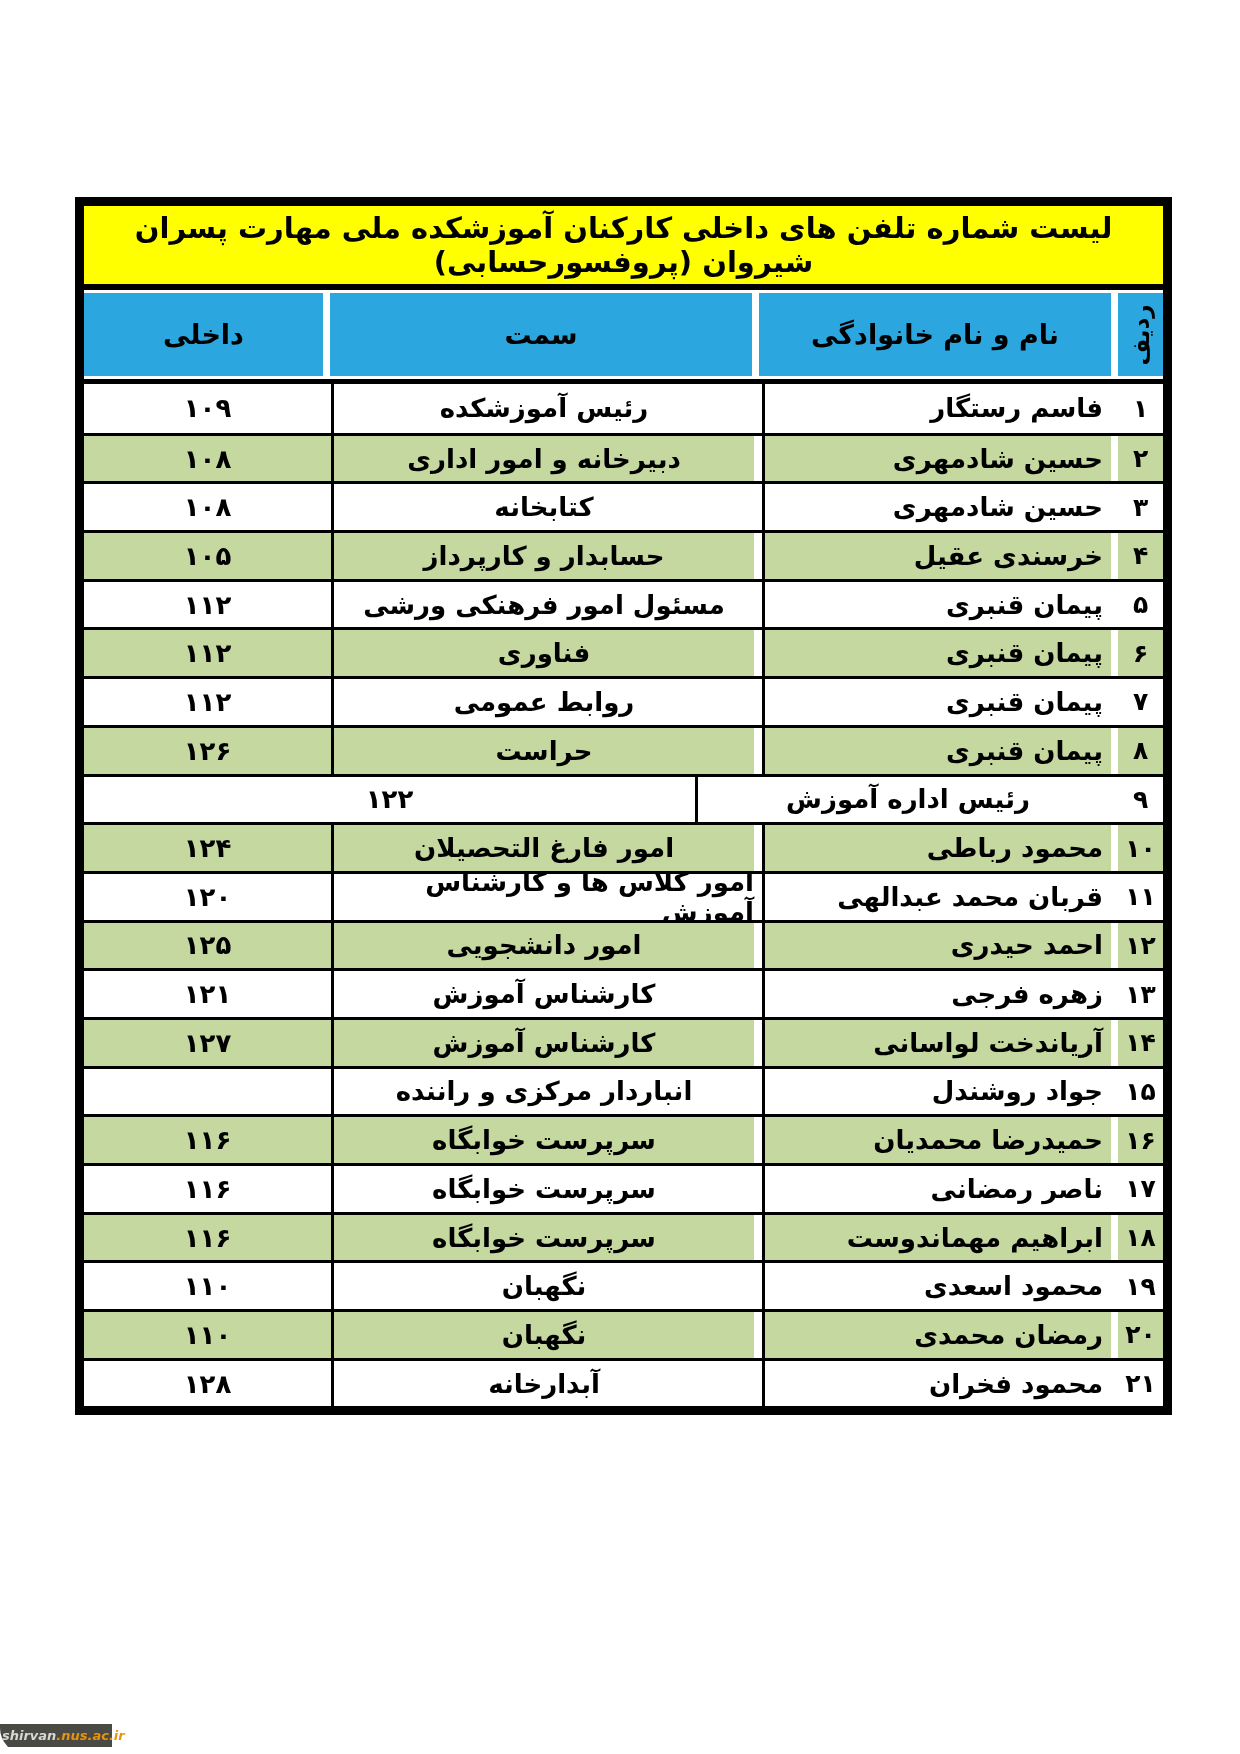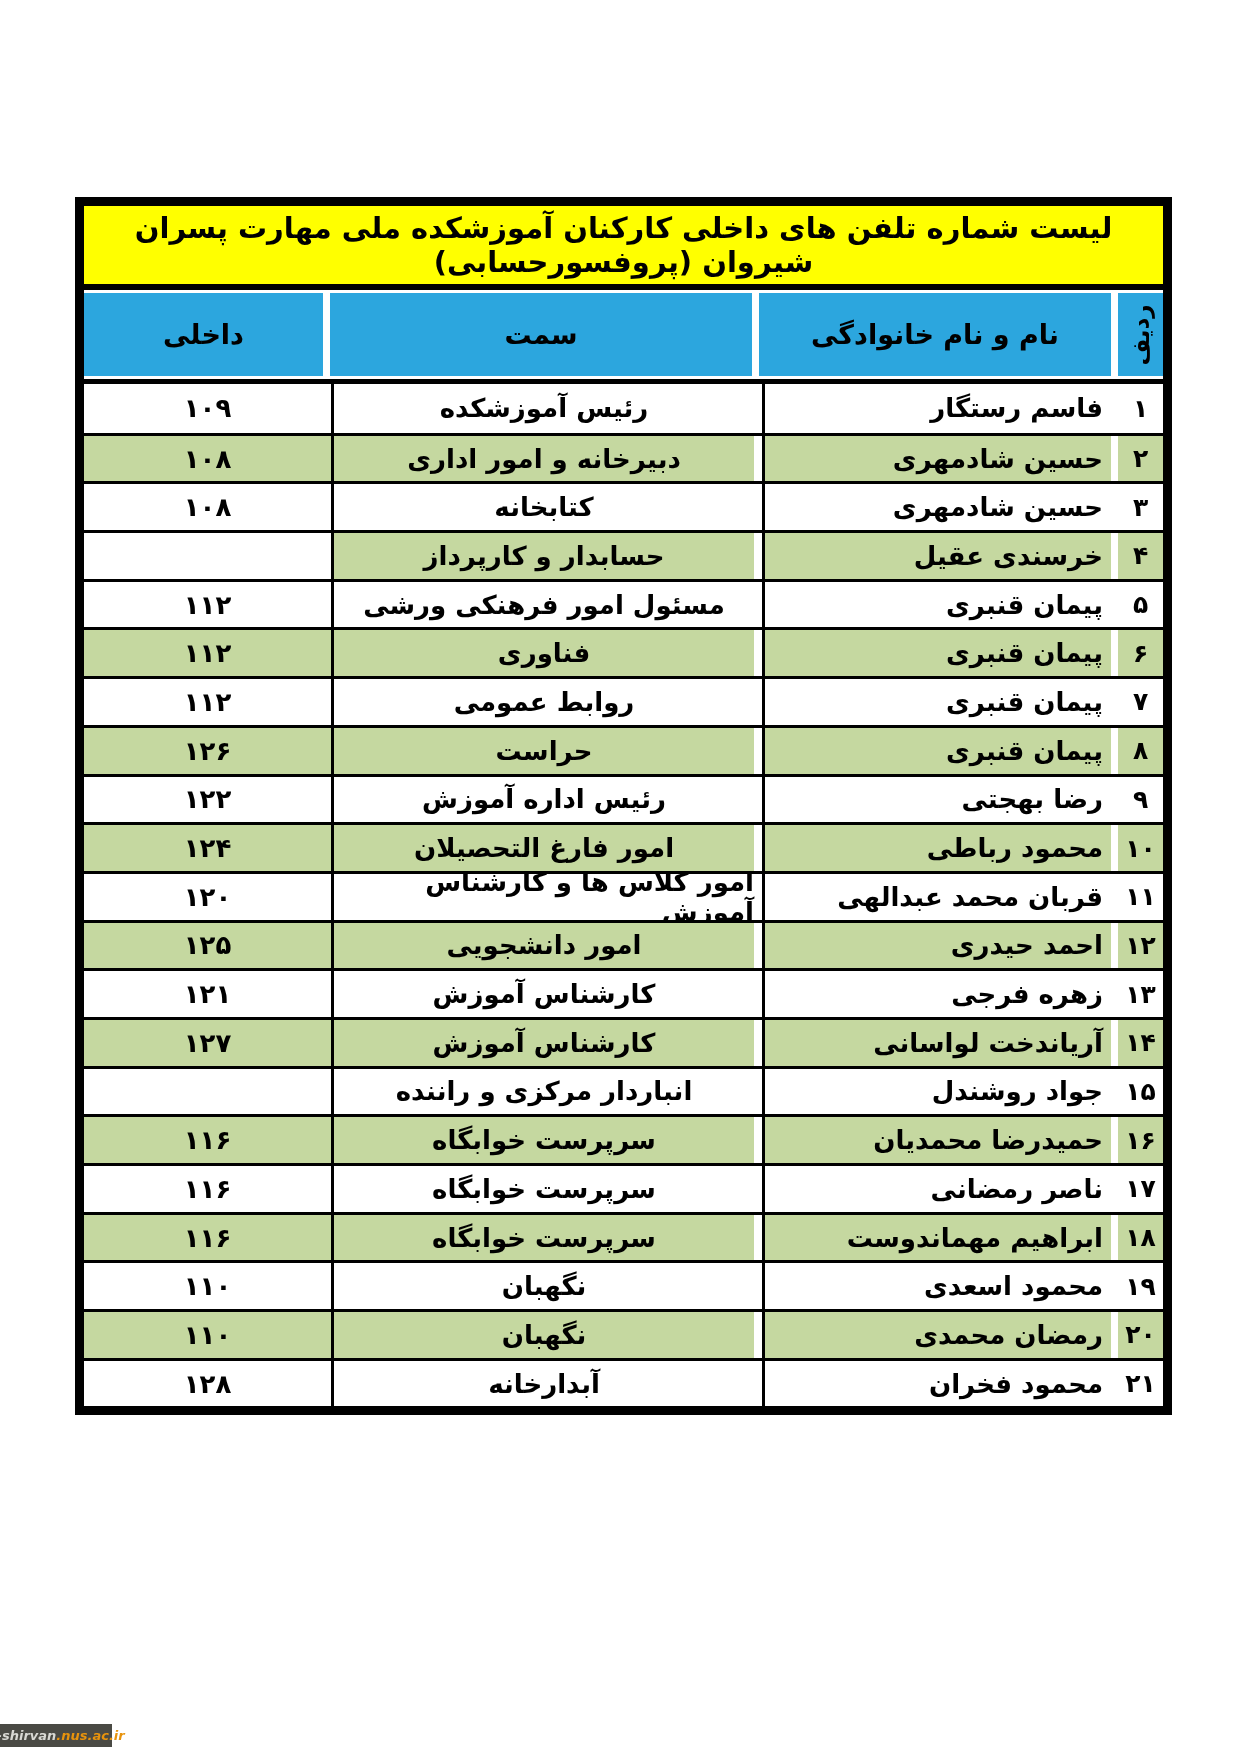--- a/index.html
+++ b/index.html
@@ -6,21 +6,21 @@
     --title-bg:#FFFF00;
     --header-bg:#2CA6DE;
     --row-alt-bg:#C5D8A0;
     --border:#000000;
     --wm-bg:#4A4A44;
     --wm-site:#D8D8D3;
     --wm-suffix:#E8930C;
   }
   *{box-sizing:border-box;margin:0;padding:0;}
   body{background:#ffffff;font-family:"DejaVu Sans",sans-serif;}
-  .page{position:relative;width:1240px;height:1754px;background:#ffffff;overflow:hidden;}
+  .page{position:relative;width:1240px;height:1754px;background:#ffffff;overflow:hidden;border-radius:26px;}
 
   .tbl{
     position:absolute;left:75px;top:197px;width:1097px;
     border:9px solid var(--border);
     direction:rtl;
     background:#ffffff;
   }
   .title-row{
     height:84px;background:var(--title-bg);
     border-bottom:6px solid var(--border);
@@ -100,20 +100,21 @@
         <div class="row">
       <div class="cell c-num">۳</div>
       <div class="cell c-name">حسین شادمهری</div>
       <div class="cell c-pos">کتابخانه</div>
       <div class="cell c-ext">۱۰۸</div>
     </div>
         <div class="row alt">
       <div class="cell c-num">۴</div>
       <div class="cell c-name">خرسندی عقیل</div>
       <div class="cell c-pos">حسابدار و کارپرداز</div>
+      <div class="cell c-ext">۱۰۵</div>
     </div>
         <div class="row">
       <div class="cell c-num">۵</div>
       <div class="cell c-name">پیمان قنبری</div>
       <div class="cell c-pos">مسئول امور فرهنکی ورشی</div>
       <div class="cell c-ext">۱۱۲</div>
     </div>
         <div class="row alt">
       <div class="cell c-num">۶</div>
       <div class="cell c-name">پیمان قنبری</div>
@@ -127,21 +128,20 @@
       <div class="cell c-ext">۱۱۲</div>
     </div>
         <div class="row alt">
       <div class="cell c-num">۸</div>
       <div class="cell c-name">پیمان قنبری</div>
       <div class="cell c-pos">حراست</div>
       <div class="cell c-ext">۱۲۶</div>
     </div>
         <div class="row">
       <div class="cell c-num">۹</div>
-      <div class="cell c-name">رضا بهجتی</div>
       <div class="cell c-pos">رئیس اداره آموزش</div>
       <div class="cell c-ext">۱۲۲</div>
     </div>
         <div class="row alt">
       <div class="cell c-num">۱۰</div>
       <div class="cell c-name">محمود رباطی</div>
       <div class="cell c-pos">امور فارغ التحصیلان</div>
       <div class="cell c-ext">۱۲۴</div>
     </div>
         <div class="row">

